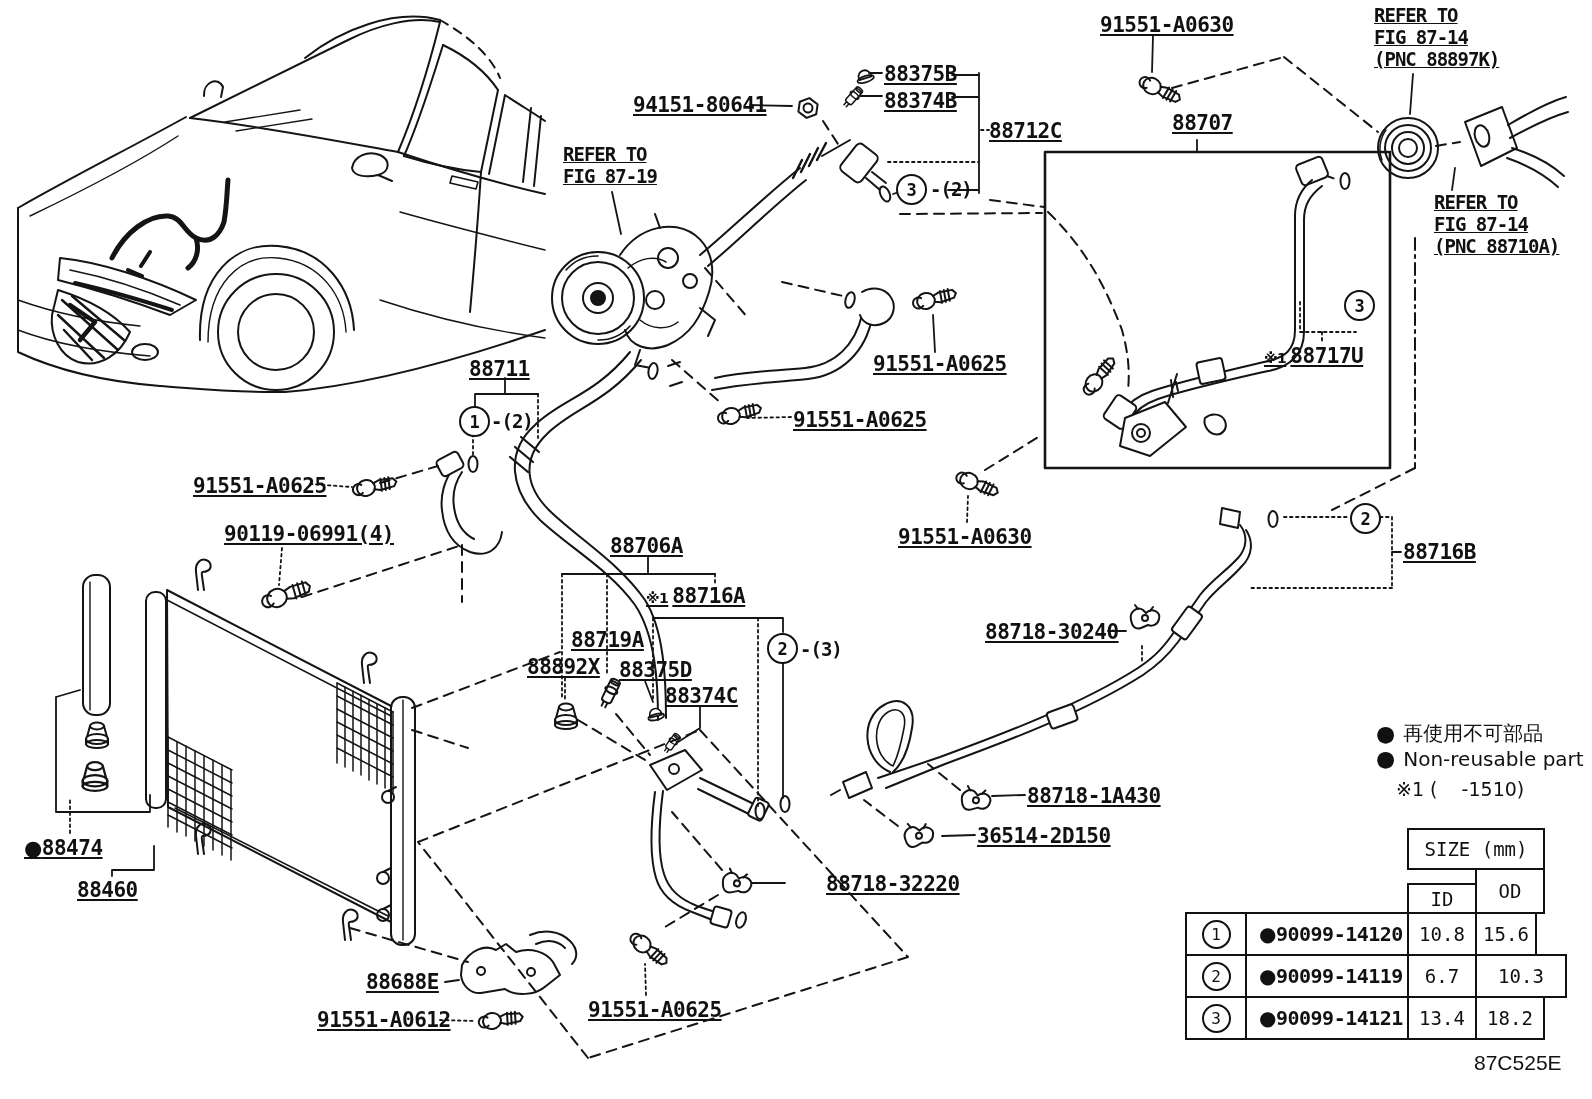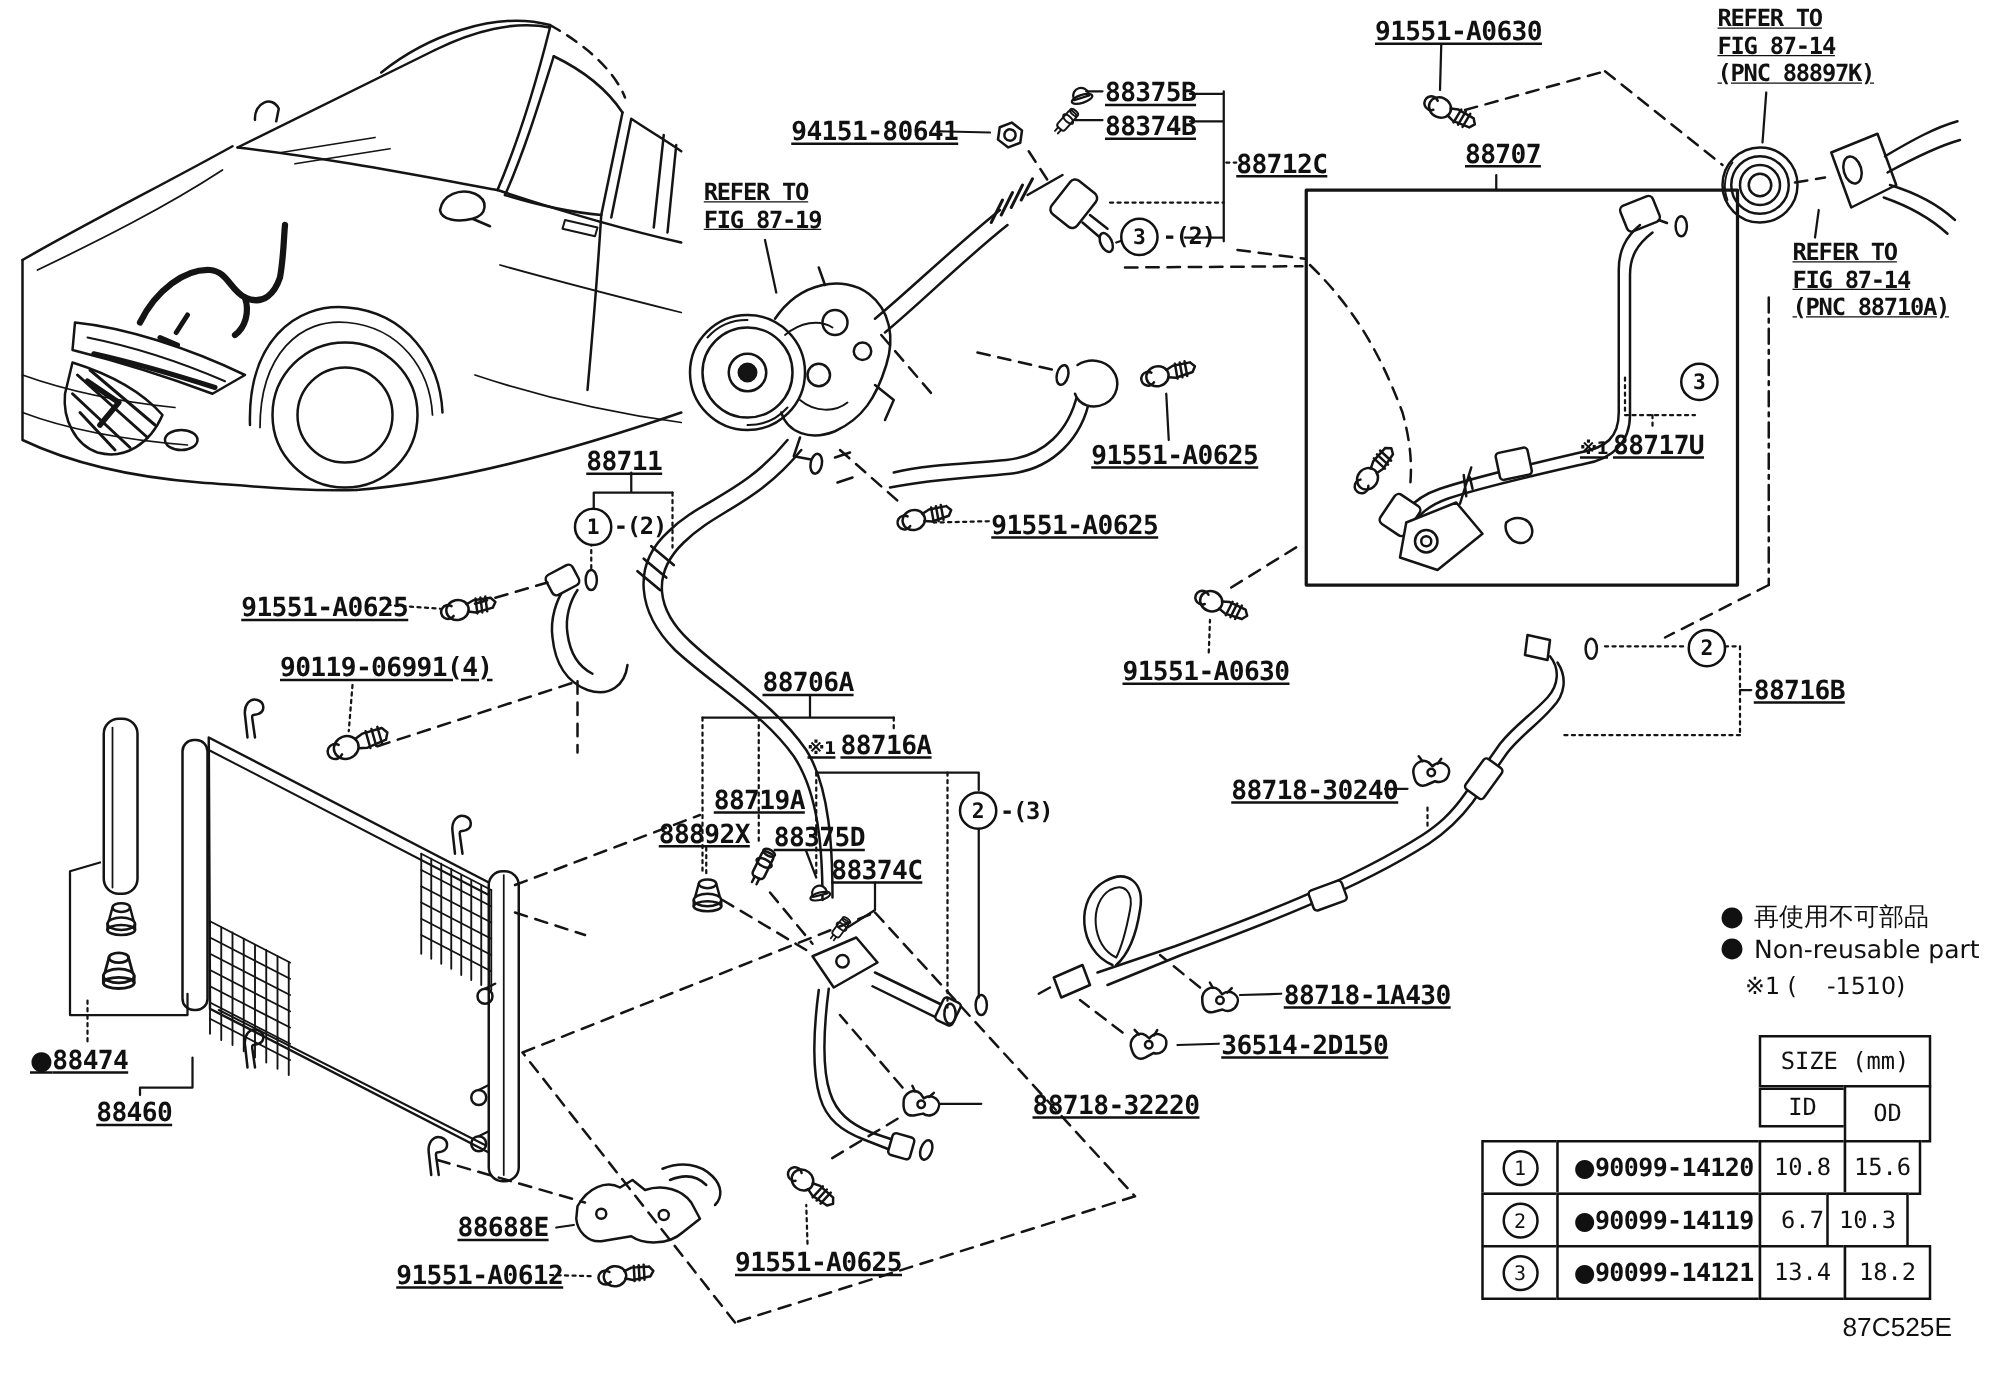--- a/index.html
+++ b/index.html
@@ -412,42 +412,42 @@
     <span>再使用不可部品</span>
   </div>
   <div class="legend-row" style="left:1376px;top:747px">
     <span class="dot">●</span>
     <span>Non-reusable part</span>
   </div>
   <div class="legend-note" style="left:1396px;top:778px">※1 (    -1510)</div>
 
   <div class="tbl">
     <div class="cell" style="left:222px;top:0;width:138px;height:42px">SIZE (mm)</div>
-    <div class="cell" style="left:222px;top:42px;width:70px;height:32px">ID</div>
+    <div class="cell" style="left:222px;top:55px;width:70px;height:32px">ID</div>
     <div class="cell" style="left:290px;top:40px;width:70px;height:46px">OD</div>
 
     <div class="cell" style="left:0;top:84px;width:62px;height:44px">
         <div class="circ-sm">1</div>
       </div>
     <div class="cell part" style="left:60px;top:84px;width:164px;height:44px">
         <span class="dot">●</span>
         <span>90099-14120</span>
       </div>
     <div class="cell" style="left:222px;top:84px;width:70px;height:44px">10.8</div>
     <div class="cell" style="left:290px;top:84px;width:62px;height:44px">15.6</div>
 
     <div class="cell" style="left:0;top:126px;width:62px;height:44px">
         <div class="circ-sm">2</div>
       </div>
     <div class="cell part" style="left:60px;top:126px;width:164px;height:44px">
         <span class="dot">●</span>
         <span>90099-14119</span>
       </div>
     <div class="cell" style="left:222px;top:126px;width:70px;height:44px">6.7</div>
-    <div class="cell" style="left:276px;top:126px;width:66px;height:44px">10.3</div>
+    <div class="cell" style="left:290px;top:126px;width:92px;height:44px">10.3</div>
 
     <div class="cell" style="left:0;top:168px;width:62px;height:44px">
         <div class="circ-sm">3</div>
       </div>
     <div class="cell part" style="left:60px;top:168px;width:164px;height:44px">
         <span class="dot">●</span>
         <span>90099-14121</span>
       </div>
     <div class="cell" style="left:222px;top:168px;width:70px;height:44px">13.4</div>
     <div class="cell" style="left:290px;top:168px;width:70px;height:44px">18.2</div>

